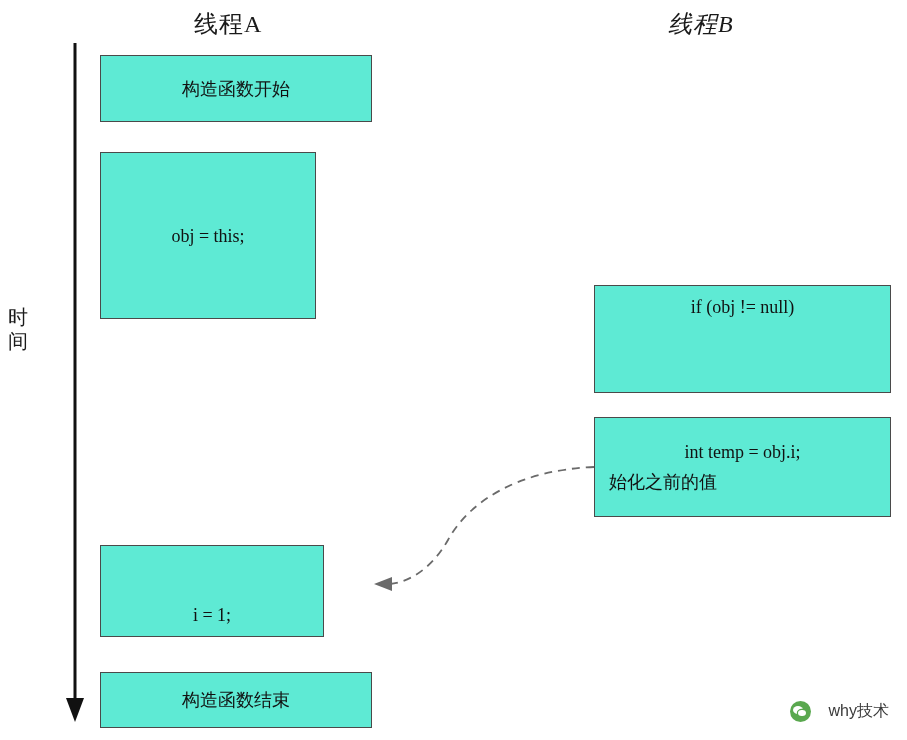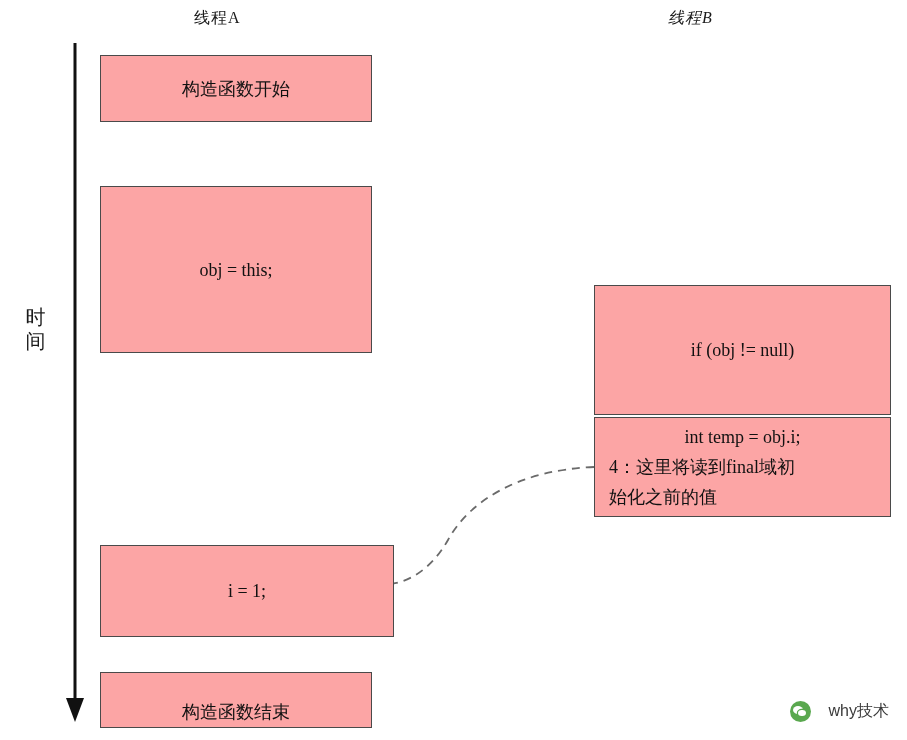--- a/index.html
+++ b/index.html
@@ -13,72 +13,72 @@
   }
   #canvas {
     position: relative;
     width: 907px;
     height: 740px;
     overflow: hidden;
     background: #ffffff;
   }
   .col-header {
     position: absolute;
-    font-size: 16px;
+    font-size: 24px;
     font-family: "Liberation Serif", "DejaVu Serif", serif;
     color: #1a1a1a;
     white-space: nowrap;
     letter-spacing: 1px;
   }
   #header-a { left: 194px; top: 8px; }
   #header-b { left: 668px; top: 8px; font-style: italic; }
 
   .time-label {
     position: absolute;
-    left: 20px;
+    left: 8px;
     top: 305px;
     font-size: 20px;
     line-height: 24px;
     width: 32px;
-    text-align: center;
+    text-align: left;
     color: #1a1a1a;
     letter-spacing: 1px;
   }
 
   .box {
     position: absolute;
     box-sizing: border-box;
     border: 1.5px solid #4a4a4a;
-    background: #fca5a5;
+    background: #5eead4;
     font-size: 18px;
     line-height: 30px;
     color: #111111;
-    padding: 0 14px;
+    padding: 6px 14px;
     text-align: center;
   }
   .box .line {
     display: block;
     white-space: nowrap;
   }
   .box.multiline {
     text-align: left;
   }
   .box.multiline .line {
     white-space: normal;
   }
   .box.multiline .line.center {
     text-align: center;
   }
 
   
   #box-ctor-start { left: 100px; top: 55px;  width: 272px; height: 67px; display: flex; align-items: center; justify-content: center; }
-  #box-escape     { left: 100px; top: 152px; width: 272px; height: 167px; display: flex; flex-direction: column; justify-content: center; margin-top: 34px; }
-  #box-init       { left: 100px; top: 545px; width: 294px; height: 92px; display: flex; flex-direction: column; justify-content: center; }
-  #box-ctor-end   { left: 100px; top: 672px; width: 272px; height: 56px; display: flex; align-items: flex-end; justify-content: center; }
-  #box-read-ref   { left: 594px; top: 285px; width: 297px; height: 130px; display: flex; flex-direction: column; justify-content: center; }
+  #box-escape     { left: 100px; top: 152px; width: 216px; height: 167px; display: flex; flex-direction: column; justify-content: center; }
+  #box-init       { left: 100px; top: 545px; width: 224px; height: 92px; display: flex; flex-direction: column; justify-content: flex-end; }
+  #box-ctor-end   { left: 100px; top: 672px; width: 272px; height: 56px; display: flex; align-items: center; justify-content: center; }
+  #box-read-ref   { left: 594px; top: 285px; width: 297px; height: 108px; display: flex; flex-direction: row; justify-content: center; }
   #box-read-val   { left: 594px; top: 417px; width: 297px; height: 100px; display: flex; flex-direction: column; justify-content: center; }
 
   #arrow-svg {
     position: absolute;
     left: 0; top: 0;
     width: 907px;
     height: 740px;
     pointer-events: none;
   }
 
@@ -151,21 +151,20 @@
   <div class="box" id="box-ctor-end">
     <span class="line">构造函数结束</span>
   </div>
 
   <div class="box multiline" id="box-read-ref">
     <span class="line center">if (obj != null)</span>
   </div>
 
   <div class="box multiline" id="box-read-val">
     <span class="line center">int temp = obj.i;</span>
-    <span class="line">4：这里将读到final域初</span>
     <span class="line">始化之前的值</span>
   </div>
 
   <div class="watermark">
     <span class="wm-logo"></span>
     <span>why技术</span>
   </div>
 
 </div>
 

